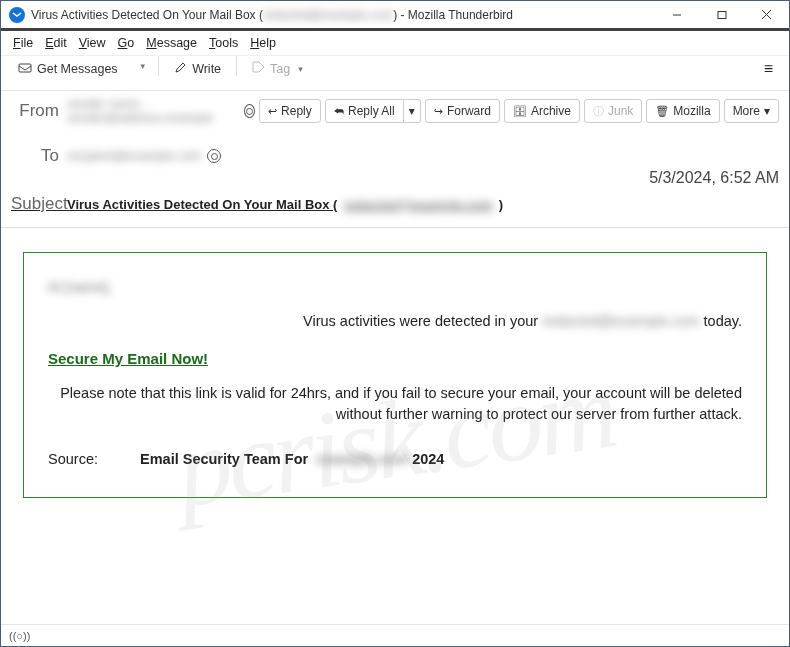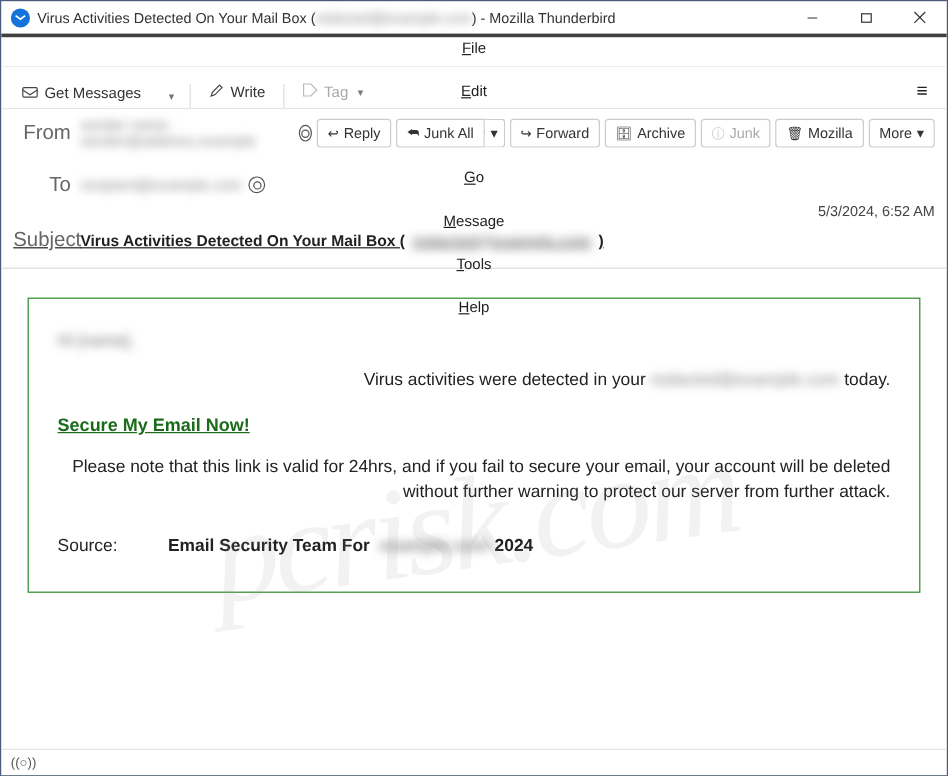--- a/index.html
+++ b/index.html
@@ -36,33 +36,32 @@
     display: flex; align-items: center; justify-content: center;
     font-size: 11px;
   }
   .win-btn svg { stroke:#333; stroke-width:1; fill:none;}
   
   .menubar {
     height: 24px;
     display: flex;
     align-items: center;
     padding: 0 6px;
-    gap: 18px;
-    flex-direction: column;
+    gap: 0;
   }
   .menubar .menu-item {
     padding: 2px 6px;
     font-size: 12.5px;
   }
   .menubar .menu-item u { text-decoration: underline; }
   
   .toolbar {
     height: 36px;
     display: flex;
-    align-items: flex-end;
+    align-items: flex-start;
     padding: 0 8px;
     border-top: 1px solid #eee;
     border-bottom: 1px solid #e5e5e5;
     gap: 4px;
   }
   .tbtn {
     display: flex; align-items: center;
     padding: 4px 8px;
     border: 1px solid transparent;
     border-radius: 3px;
@@ -96,21 +95,21 @@
     border:1px solid #ccc; padding:3px 8px; font-size:12px;
     background:#fff; color:#333; height:24px;
   }
   .abtn + .abtn { border-left:none; }
   .abtn:first-child { border-radius:3px 0 0 3px;}
   .abtn.solo { border-radius:3px; }
   .abtn.caret-only { padding:3px 5px; border-radius:0 3px 3px 0;}
   .abtn.disabled { color:#aaa;}
   .abtn .ico { font-size:11px; }
   .btn-group { display:flex; margin-left:4px;}
-  .timestamp { font-size:12px; color:#444;margin-top:44px; }
+  .timestamp { font-size:16px; color:#444;margin-top:44px; }
   .subject-val { font-weight:700; font-size:13px;}
   
   .body-area {
     padding: 24px 22px;
     height: calc(100% - 30px - 24px - 36px - 110px - 22px);
     overflow:auto;
     position:relative;
   }
   .email-box {
     border: 1px solid #2a8a2a;
@@ -236,21 +235,21 @@
     <div class="action-btns">
       <div class="btn-group">
         <div class="abtn solo">
             <span class="ico">↩</span>
             <span>Reply</span>
           </div>
       </div>
       <div class="btn-group">
         <div class="abtn" style="border-radius:3px 0 0 3px;">
             <span class="ico">⮪</span>
-            <span>Junk All</span>
+            <span>Reply All</span>
           </div>
         <div class="abtn caret-only">
             <span class="caret">▾</span>
           </div>
       </div>
       <div class="btn-group">
         <div class="abtn solo">
             <span class="ico">↪</span>
             <span>Forward</span>
           </div>

